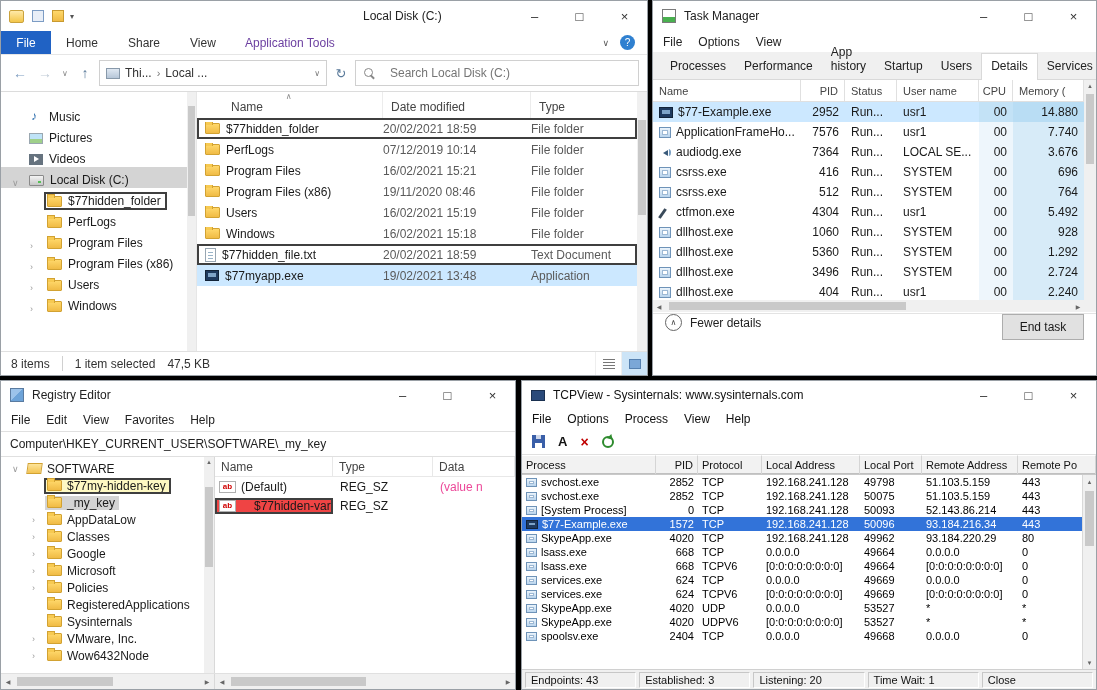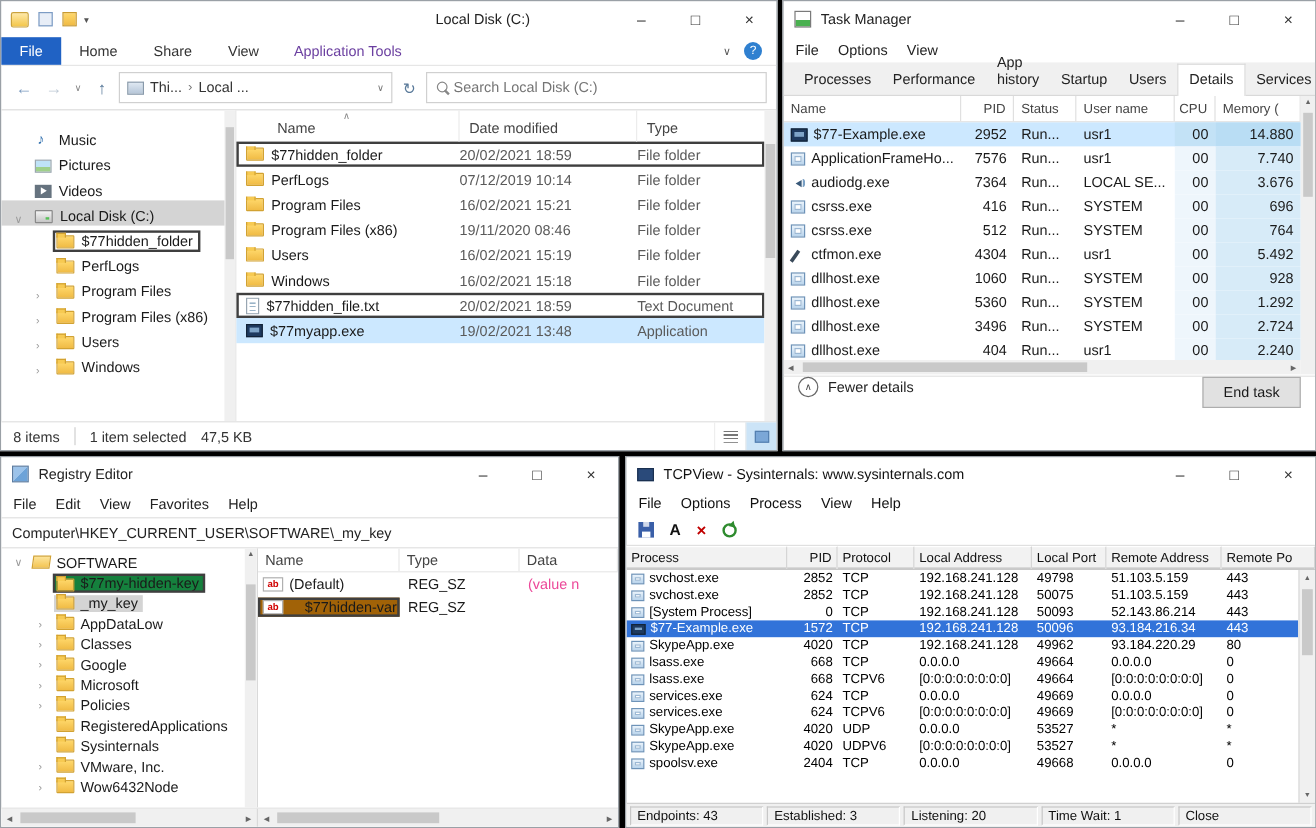--- a/index.html
+++ b/index.html
@@ -65,21 +65,21 @@
   .exp-addr { height:37px; display:flex; align-items:center; border-bottom:1px solid #dcdcdc; padding:0 8px; gap:3px; }
   .navbtn { width:22px; height:24px; display:flex; align-items:center; justify-content:center; font-size:14px; color:#7d9cc0; }
   .navbtn.fwd { color:#c0cbd6; }
   .navbtn.drop { font-size:8px; color:#888; width:12px; }
   .navbtn.up { color:#5a7a9a; }
   .navbtn.refresh { color:#5a7a9a; font-size:13px; }
   .crumbbox { flex:0 0 228px; height:26px; border:1px solid #d0d0d0; display:flex; align-items:center; padding:0 6px; gap:5px; font-size:12px; color:#333; }
   .crumb-icon { width:14px; height:11px; background:linear-gradient(#dfe8f2,#b6c6d8); border:1px solid #8899aa; }
   .crumb-sep { color:#777; font-size:11px; }
   .crumb-caret { margin-left:auto; font-size:8px; color:#777; }
-  .searchbox { flex:1; height:26px; border:1px solid #d0d0d0; display:flex; align-items:center; padding:0 7px; gap:2px; }
+  .searchbox { flex:1; height:26px; border:1px solid #d0d0d0; display:flex; align-items:center; padding:0 7px; gap:14px; }
   .searchbox input { border:none; outline:none; flex:1; font-size:12px; color:#555; font-family:inherit; background:transparent; }
   .searchbox input::placeholder { color:#757575; }
   .exp-body { position:absolute; top:91px; left:0; right:0; bottom:24px; display:flex; }
   .exp-nav { width:196px; border-right:1px solid #e6e6e6; padding-top:12px; position:relative; overflow:hidden; }
   .nav-item { height:21px; display:flex; align-items:flex-end; font-size:12px; color:#1a1a1a; position:relative; padding-left:26px; }
   .nav-item.ind2 { padding-left:44px; }
   .nav-item .chev { position:absolute; left:11px; width:10px; font-size:9px; color:#9a9a9a; }
   .nav-item.ind2 .chev { left:29px; }
   .nav-item.active { background:#d4d4d4; }
   .ni-inner { display:flex; align-items:center; gap:6px; padding:1px 5px 1px 2px; }
@@ -152,34 +152,34 @@
   .re-menu span { padding:0 8px; }
   .re-addr { height:26px; border-top:1px solid #e0e0e0; border-bottom:1px solid #e0e0e0; display:flex; align-items:center; padding-left:9px; font-size:12px; color:#222; }
   .re-body { position:absolute; top:76px; left:0; right:0; bottom:16px; display:flex; }
   .re-tree { width:214px; border-right:1px solid #d9d9d9; padding-top:3px; position:relative; overflow:hidden; }
   .tree-item { height:17px; display:flex; align-items:center; font-size:12px; color:#1a1a1a; position:relative; padding-left:44px; white-space:nowrap; }
   .tree-item.ind0 { padding-left:24px; }
   .tree-item .chev { position:absolute; font-size:9px; color:#999; }
   .tree-item.ind0 .chev { left:11px; } .tree-item.ind1 .chev { left:31px; }
   .ti-inner { display:flex; align-items:center; gap:5px; padding:0 4px 0 2px; }
   .tree-item.active .ti-inner { background:#d4d4d4; }
-  .tree-item.box .ti-inner { outline:2px solid #3f3f3f; outline-offset:-1px; background:#15803d;align-items:flex-end; }
+  .tree-item.box .ti-inner { outline:2px solid #3f3f3f; outline-offset:-1px; background:#fef9c3; }
   .re-tree-sb { right:0; top:0; width:10px; height:100%; }
   .re-tree-sb .thumb { left:1px; right:1px; top:30px; height:80px; }
   .re-tree-sb .sa { height:10px; }
   .re-vals { flex:1; position:relative; overflow:hidden; }
   .rv-header { height:20px; display:flex; border-bottom:1px solid #e8e8e8; font-size:12px; color:#444; }
   .rv-h { padding-left:6px; display:flex; align-items:center; border-right:1px solid #e8e8e8; }
   .rv-h.hname { width:118px; } .rv-h.htype { width:100px; } .rv-h.hdata { flex:1; }
   .rv-row { height:19px; display:flex; align-items:center; font-size:12px; color:#1a1a1a; }
   .rv-c { overflow:hidden; white-space:nowrap; }
   .rv-c.vname { width:118px; display:flex; align-items:center; gap:5px; padding:1px 2px 1px 4px; }
   .rv-c.vtype { width:100px; padding-left:7px; }
   .rv-c.vdata { flex:1; padding-left:7px; color:#ec4899; }
-  .rv-row.sel .vname { background:#a16207;gap:18px; }
+  .rv-row.sel .vname { background:#ef4444;gap:18px; }
   .rv-row.box .vname { outline:2px solid #3f3f3f; outline-offset:-2px; }
   .re-bottom { position:absolute; left:0; right:0; bottom:0; height:16px; border-top:1px solid #e0e0e0; display:flex; background:#fff; }
   .re-hs { height:100%; background:#f0f0f0; display:flex; align-items:center; }
   .re-hs.left { width:214px; border-right:1px solid #d9d9d9; }
   .re-hs.rt { flex:1; }
   .re-hs .sa { width:14px; height:100%; }
   .re-hs .sa.r { margin-left:auto; }
   .re-hs .hthumb { height:9px; background:#c9c9c9; flex:0 0 45%; margin-left:2px; }
 
   

